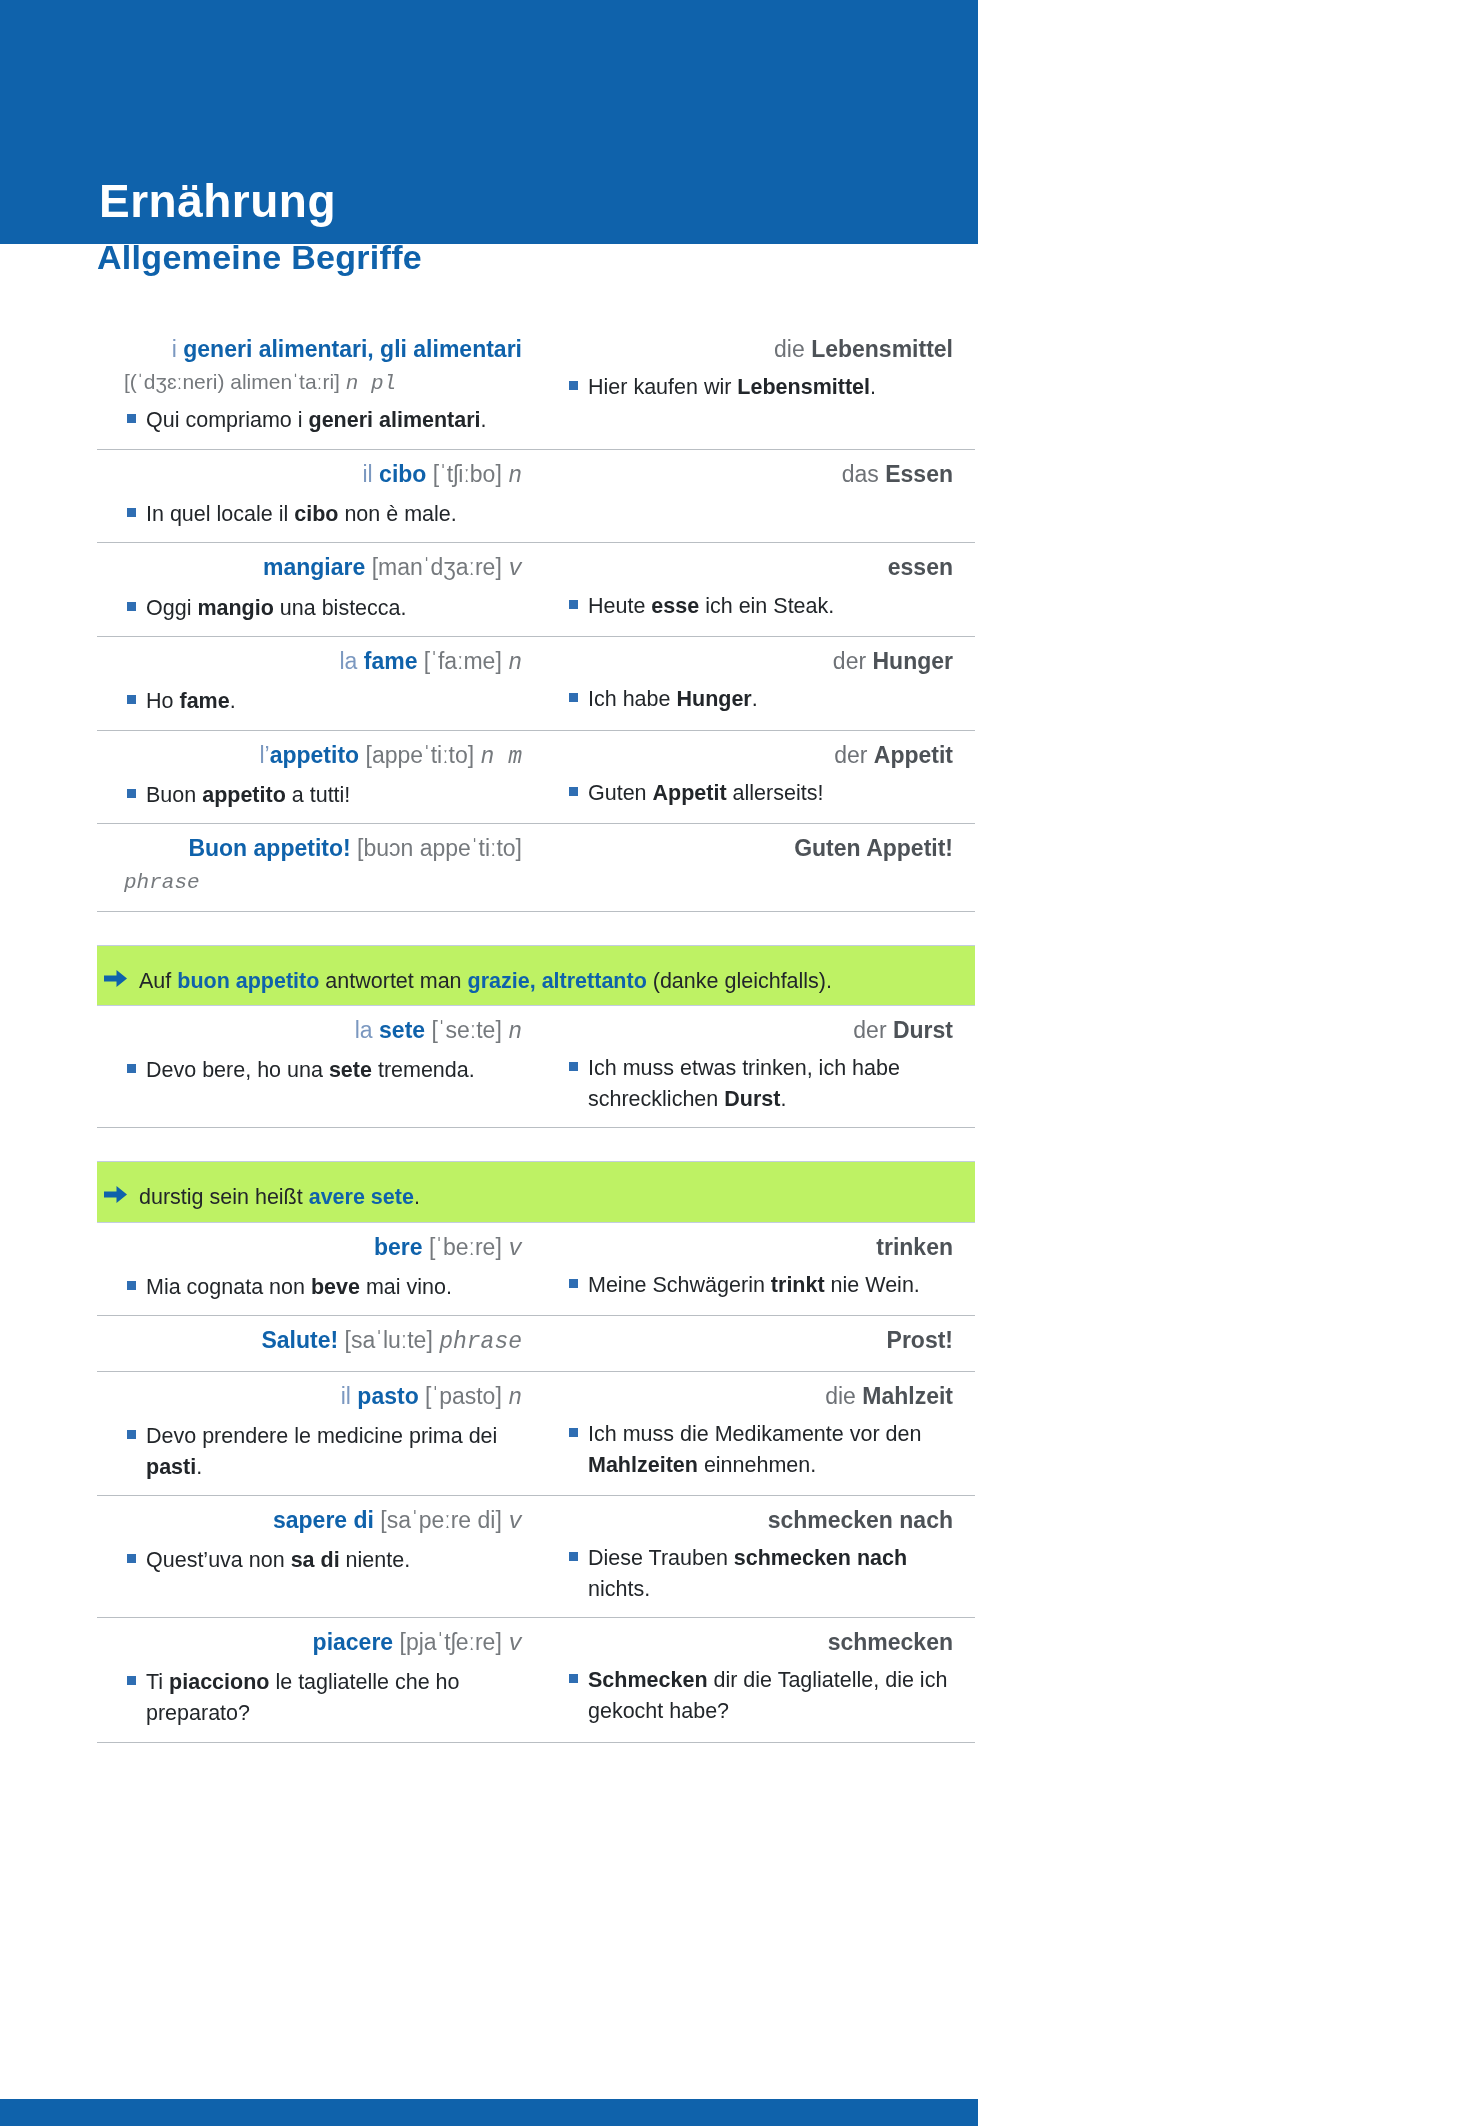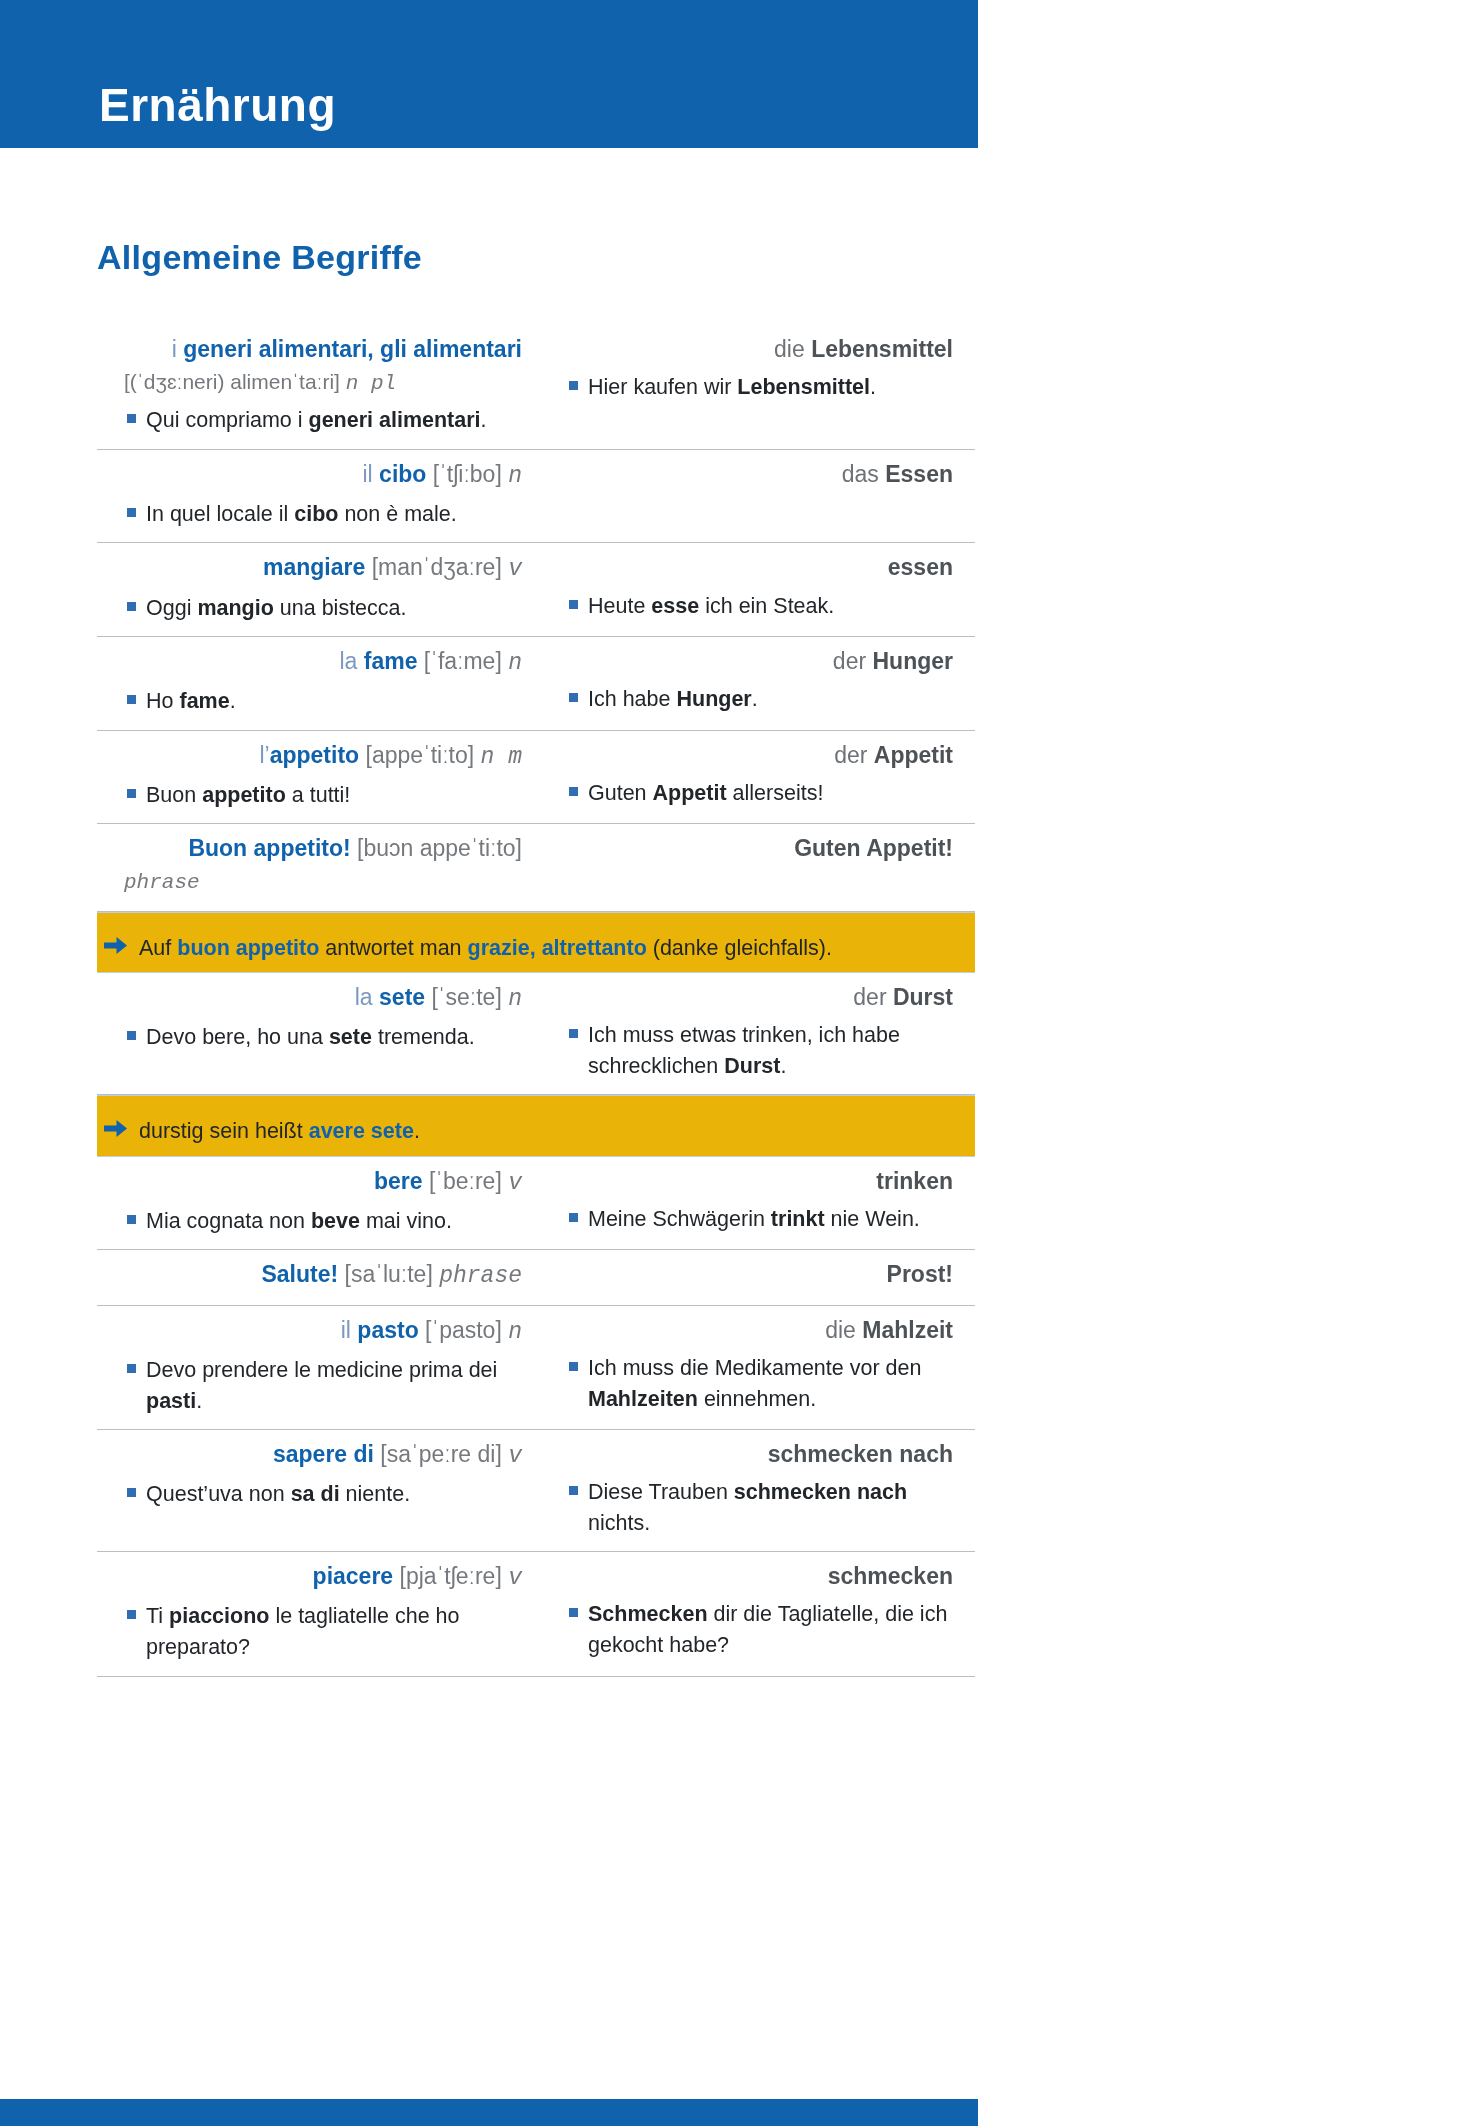--- a/index.html
+++ b/index.html
@@ -6,21 +6,21 @@
   html,body { width:1477px; height:2126px; }
   body {
     background:#ffffff;
     font-family:"Liberation Sans", sans-serif;
     position:relative;
     overflow:hidden;
     color:#22262a;
   }
   .band {
     position:absolute; top:0; left:0;
-    width:978px; height:148px;
+    width:978px; height:244px;
     background:#0f62ab;
     display:flex; align-items:flex-end;
     padding:0 0 20px 99px;
   }
   .band h1 {
     color:#ffffff; font-size:46px; font-weight:700; letter-spacing:.5px;
     line-height:1;
   }
   .content {
     position:absolute; top:196px; left:97px; width:878px;
@@ -55,26 +55,26 @@
   .art  { font-weight:400; }
   .art-it{ color:#7b98c0; }
   .art-de{ color:#6e7277; }
   .ph   { color:#75797d; font-weight:400; }
   .pos  { color:#75797d; font-style:italic;font-family:Liberation Mono, monospace; }
   .t    { color:#22262a; }
   .tb   { font-weight:700; }
   .kw   { color:#0f62ab; font-weight:700; }
 
   .row.note {
-    background:#eab308;
+    background:#bef264;
     border-top:1px solid #c3cde0;
     border-bottom:1px solid #c3cde0;
     display:flex; align-items:flex-start;
     padding:20px 12px 9px 7px;
-    font-size:21.5px; line-height:1.42;
+    font-size:21.5px; line-height:1.42;margin-top:33px;
   }
   .arrow { flex:none; margin:4px 12px 0 0; line-height:0; }
   .note-p { flex:1; }
 
   .band-bottom {
     position:absolute; bottom:0; left:0;
     width:978px; height:27px; background:#0f62ab;
   }
 </style>
 </head>

